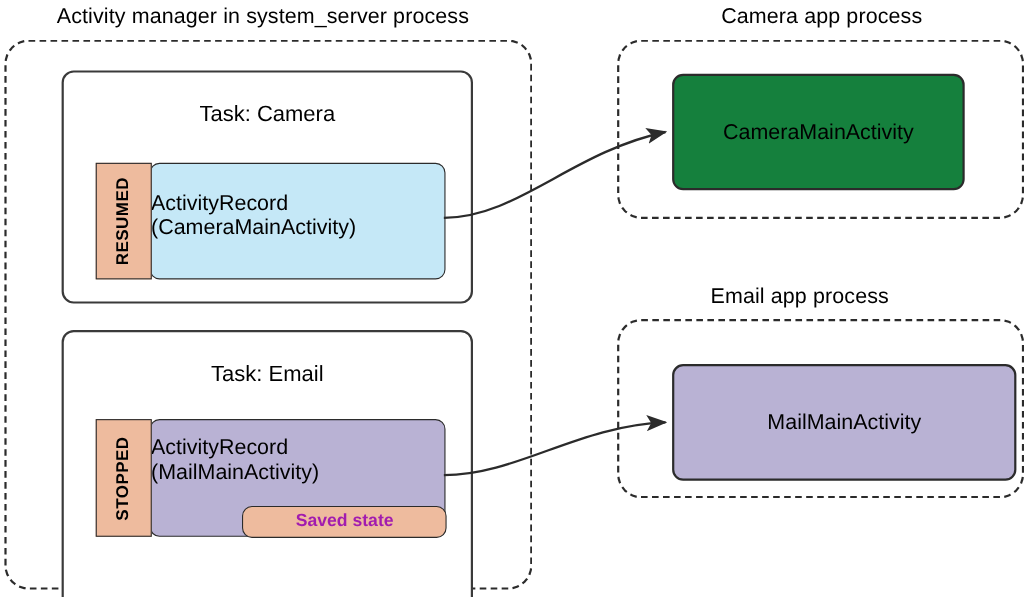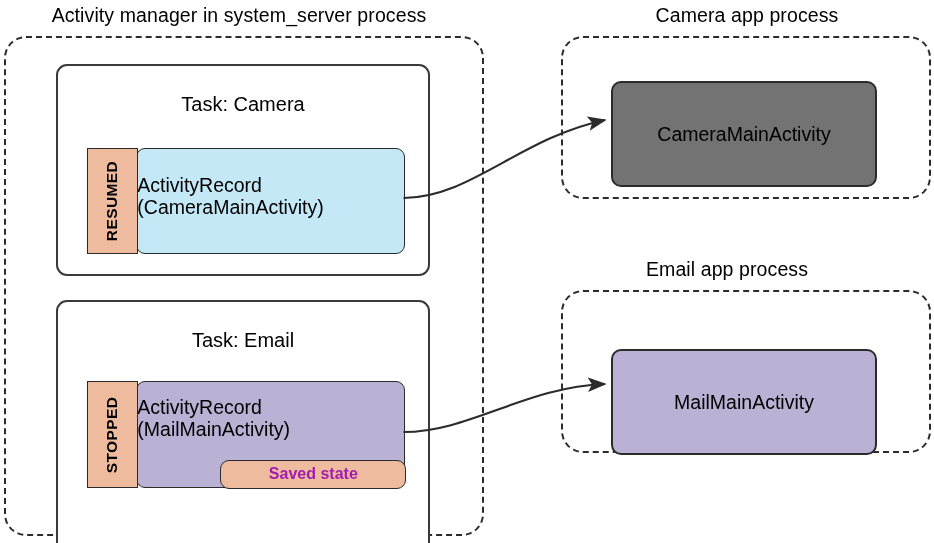--- a/index.html
+++ b/index.html
@@ -149,24 +149,24 @@
     border: 2px solid #2b2b2b;
     border-radius: 10px;
     box-sizing: border-box;
     display: flex;
     align-items: center;
     justify-content: center;
     font-size: 19.5px;
     color: #000000;
     white-space: nowrap;
   }
-  .app-activity-box.blue   { background: #737373; margin-top: 14px; }
+  .app-activity-box.blue   { background: #15803d; }
   .app-activity-box.purple { background: #b9b2d4; }
   #activity-camera-main { left: 611px; top: 67px;  width: 266px; height: 106px; }
-  #activity-mail-main   { left: 611px; top: 349px; width: 266px; height: 106px; }
+  #activity-mail-main   { left: 611px; top: 331px; width: 313px; height: 106px; }
 
   
   #arrow-layer {
     position: absolute;
     left: 0; top: 0;
     width: 934px;
     height: 543px;
     pointer-events: none;
     z-index: 5;
   }

